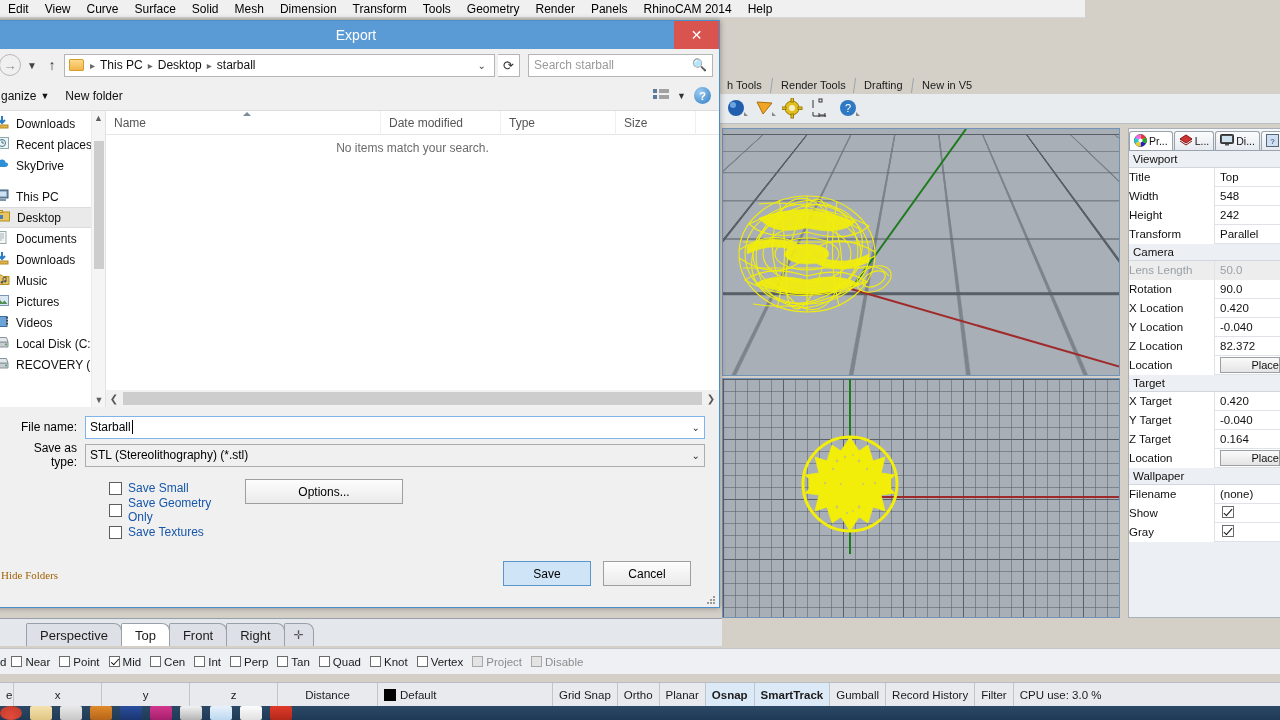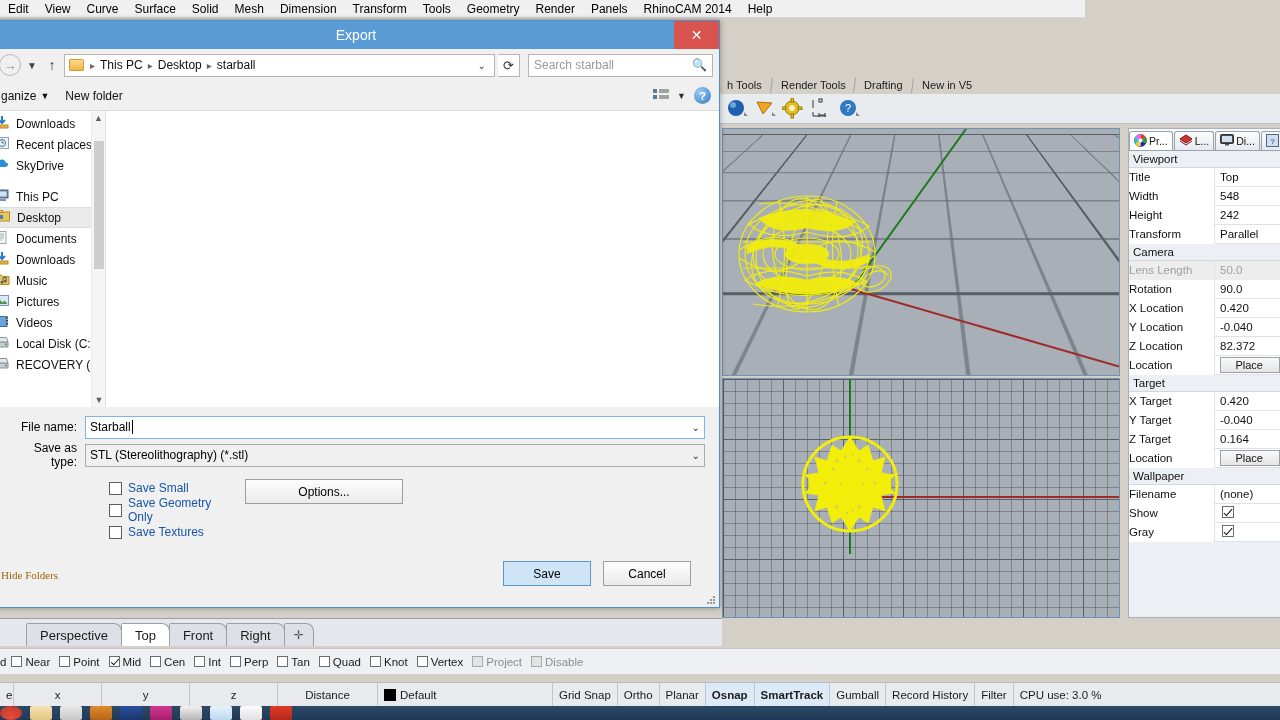--- a/index.html
+++ b/index.html
@@ -168,21 +168,21 @@
   }
   .prop-value {
     flex: 1; padding-left: 5px; height: 19px; line-height: 19px;
     overflow: hidden; white-space: nowrap;
   }
   .prop-row.disabled .prop-label,
   .prop-row.disabled .prop-value { color: #9aa0a6; background: #ededed; }
   .prop-btn {
     margin: 1px 1px 1px 0; height: 16px; line-height: 15px;
     border: 1px solid #9aa0a6; background: linear-gradient(180deg,#fafafa,#e4e4e4);
-    width: 100%; text-align: right; padding-right: 16px; font-size: 11px;
+    width: 100%; text-align: right; padding-right: 0; font-size: 11px;
   }
   .prop-cbx {
     width: 12px; height: 12px; border: 1px solid #6b6b6b; background: #fff;
     display: inline-block; position: relative; margin-left: 2px; vertical-align: -1px;
   }
   .prop-cbx.checked::after {
     content: ""; position: absolute; left: 3px; top: 0px;
     width: 3px; height: 8px; border: solid #111;
     border-width: 0 1.7px 1.7px 0; transform: rotate(42deg);
   }
@@ -860,20 +860,34 @@
               <span>RECOVERY (D:)</span>
             </div>
           </div>
         <div class="nav-scroll">
           <div class="sb-arrow">▲</div>
           <div class="sb-thumb"></div>
           <div class="sb-arrow" style="position:absolute;bottom:0;width:14px;">▼</div>
         </div>
       </div>
 
+      <div class="list-pane">
+        <div class="col-header" id="colheader">
+            <div class="col" style="width: 275px;">Name<span class="sortarrow"></span></div>
+            <div class="col" style="width: 120px;">Date modified</div>
+            <div class="col" style="width: 115px;">Type</div>
+            <div class="col" style="width: 80px;">Size</div>
+          </div>
+        <div class="empty-msg">No items match your search.</div>
+        <div class="hscroll">
+          <div class="ar">❮</div>
+          <div class="thumb"></div>
+          <div class="ar">❯</div>
+        </div>
+      </div>
     </div>
 
     <div class="dlg-fields">
       <div class="field-row">
         <div class="field-label">File name:</div>
         <div class="field-input">
           <span>Starball</span>
           <span class="caret"></span>
           <span class="drop-arrow">⌄</span>
         </div>

